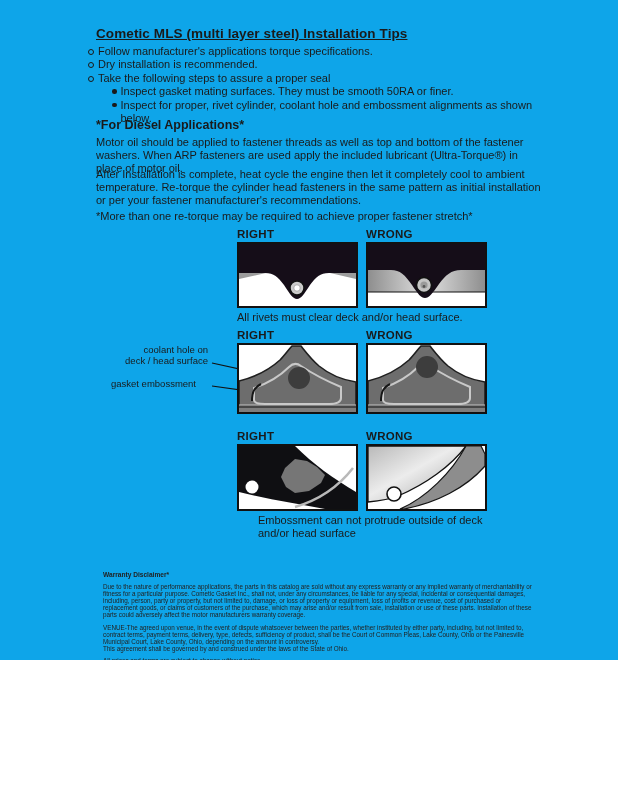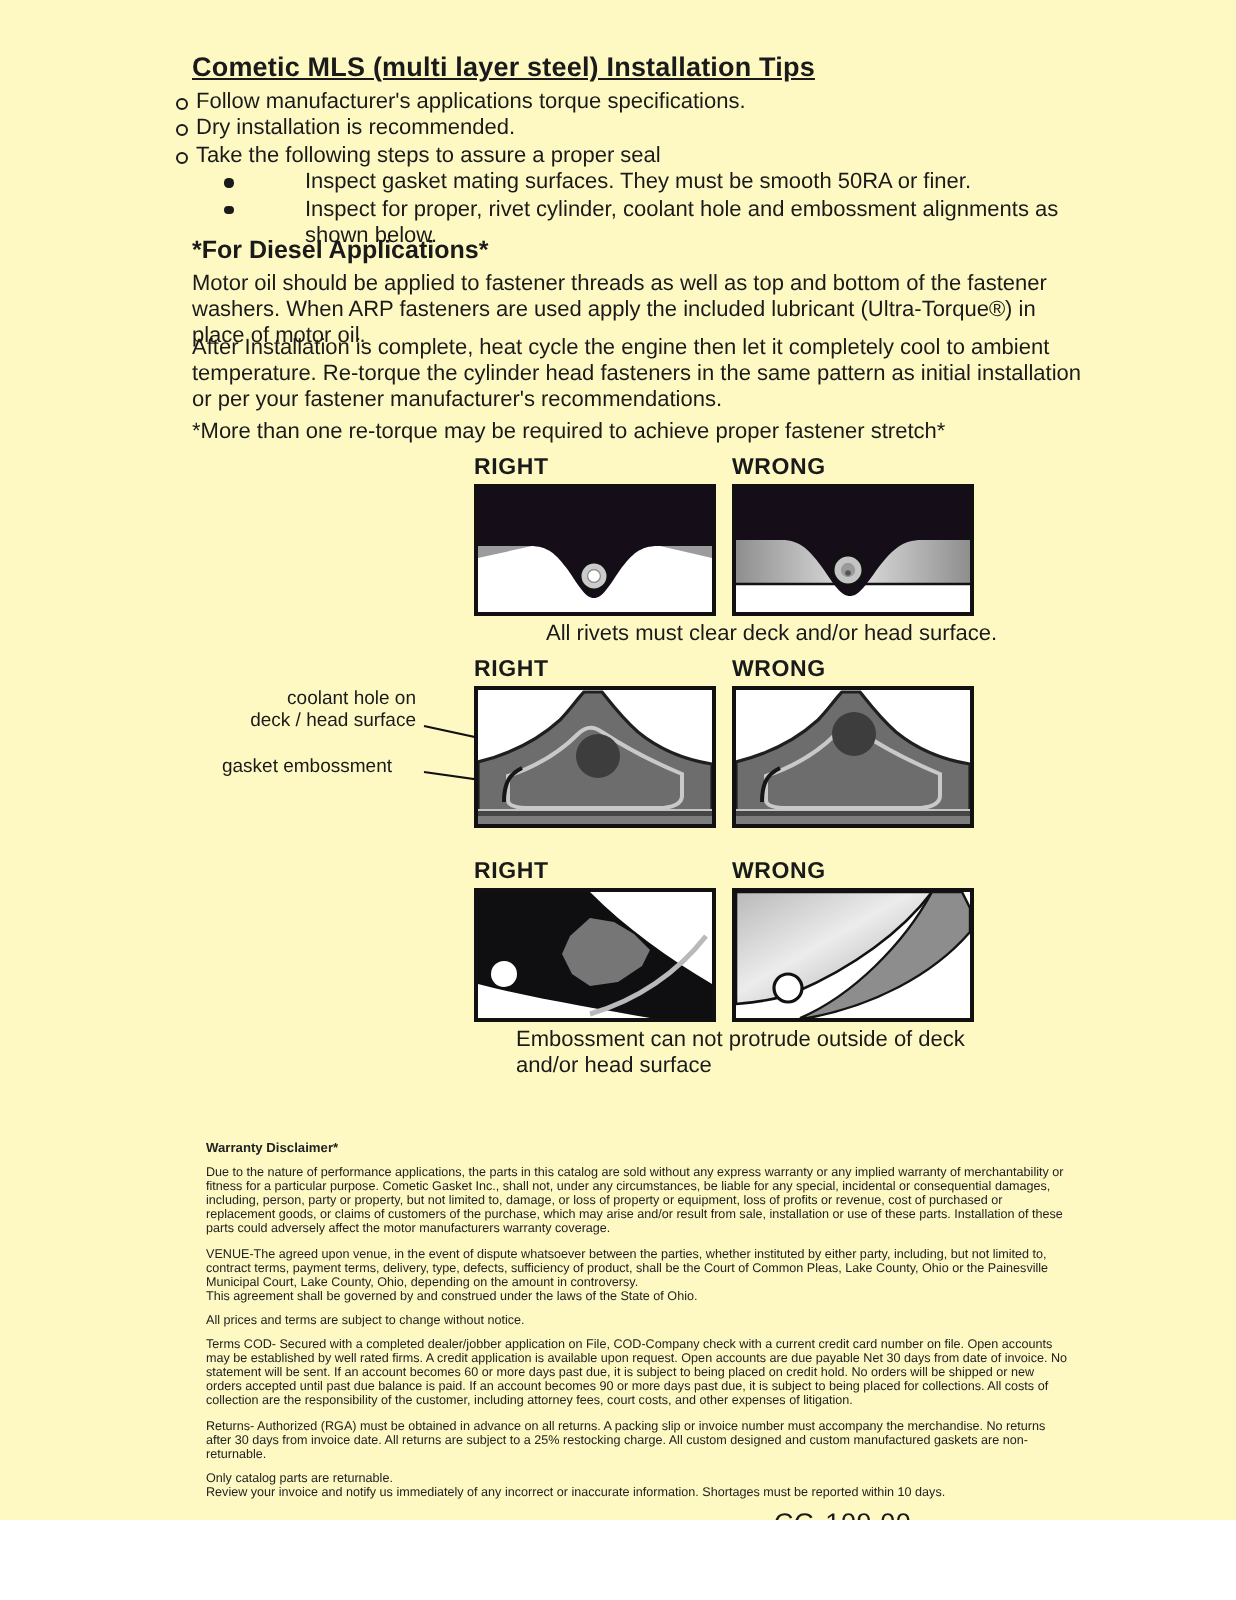--- a/index.html
+++ b/index.html
@@ -1,31 +1,31 @@
 <!DOCTYPE html>
 <html><head>
 <meta charset="utf-8">
 <style>
   html,body{margin:0;padding:0;background:#ffffff;}
   .page{
-    position:relative;width:618px;height:760px;background:#fef9c3;
+    position:relative;width:618px;height:660px;background:#0ea5e9;
     font-family:"Liberation Sans","DejaVu Sans",sans-serif;color:#1a1a1a;overflow:hidden;text-decoration:underline;
   }
   .abs{position:absolute;}
   .title{
     left:96px;top:26px;font-size:13.5px;font-weight:bold;text-decoration:underline;
     letter-spacing:0.1px;white-space:nowrap;
   }
   .tips{left:88px;top:45px;width:460px;font-size:11px;line-height:13.4px;}
   .tip-row{display:flex;align-items:flex-start;}
   .ob{
     width:4px;height:4px;border:1px solid #1a1a1a;border-radius:50%;
     display:inline-block;margin:4px 4px 0 0;flex:0 0 auto;
   }
-  .sub{margin-left:24px;gap:32px;}
+  .sub{margin-left:24px;}
   .fb{
     width:4.5px;height:4.5px;background:#1a1a1a;border-radius:50%;
     display:inline-block;margin:4px 4px 0 0;flex:0 0 auto;
   }
   .h2{left:96px;top:118px;font-size:12.5px;font-weight:bold;}
   .para{left:96px;width:448px;font-size:11px;line-height:13px;}
   .dlabel{width:121px;text-align:left;font-size:11.5px;font-weight:bold;letter-spacing:0.3px;}
   .dbox{width:117px;height:auto;border:2px solid #111;background:#fff;line-height:0;}
   .caption{left:237px;font-size:11px;line-height:12.5px;}
   .pre{white-space:pre-line;margin-left:21px;}
@@ -96,21 +96,21 @@
       <rect x="0" y="26" width="117" height="22" fill="url(#gw1)"></rect>
       <rect x="0" y="48" width="117" height="14" fill="#ffffff"></rect>
       <path d="M0,48 H117" stroke="#111" stroke-width="1.2"></path>
       <path d="M0,0 H117 V26 H93 C83,26 78,31 71,40 C64,50 61,54 57,54 C53,54 50,50 44,41 C37,31 32,26 23,26 H0 Z" fill="#150d18"></path>
       <circle cx="56" cy="41" r="7.5" fill="#c4c4c4" stroke="#111" stroke-width="1.5"></circle>
       <circle cx="56" cy="41" r="3.6" fill="#9a9a9a"></circle>
       <circle cx="56" cy="42.5" r="1.4" fill="#555"></circle>
     </svg>
   </div>
 
-  <div class="abs caption" style="top:311px;margin-left:36px;">All rivets must clear deck and/or head surface.</div>
+  <div class="abs caption" style="top:311px;">All rivets must clear deck and/or head surface.</div>
 
   <div class="abs dlabel" style="left:237px;top:329px;">RIGHT</div>
   <div class="abs dlabel" style="left:366px;top:329px;">WRONG</div>
 
   <div class="abs annot" style="left:108px;top:344px;">
     <div>coolant hole on</div>
     <div>deck / head surface</div>
   </div>
   <div class="abs annot" style="left:96px;top:378px;">gasket embossment</div>
 

